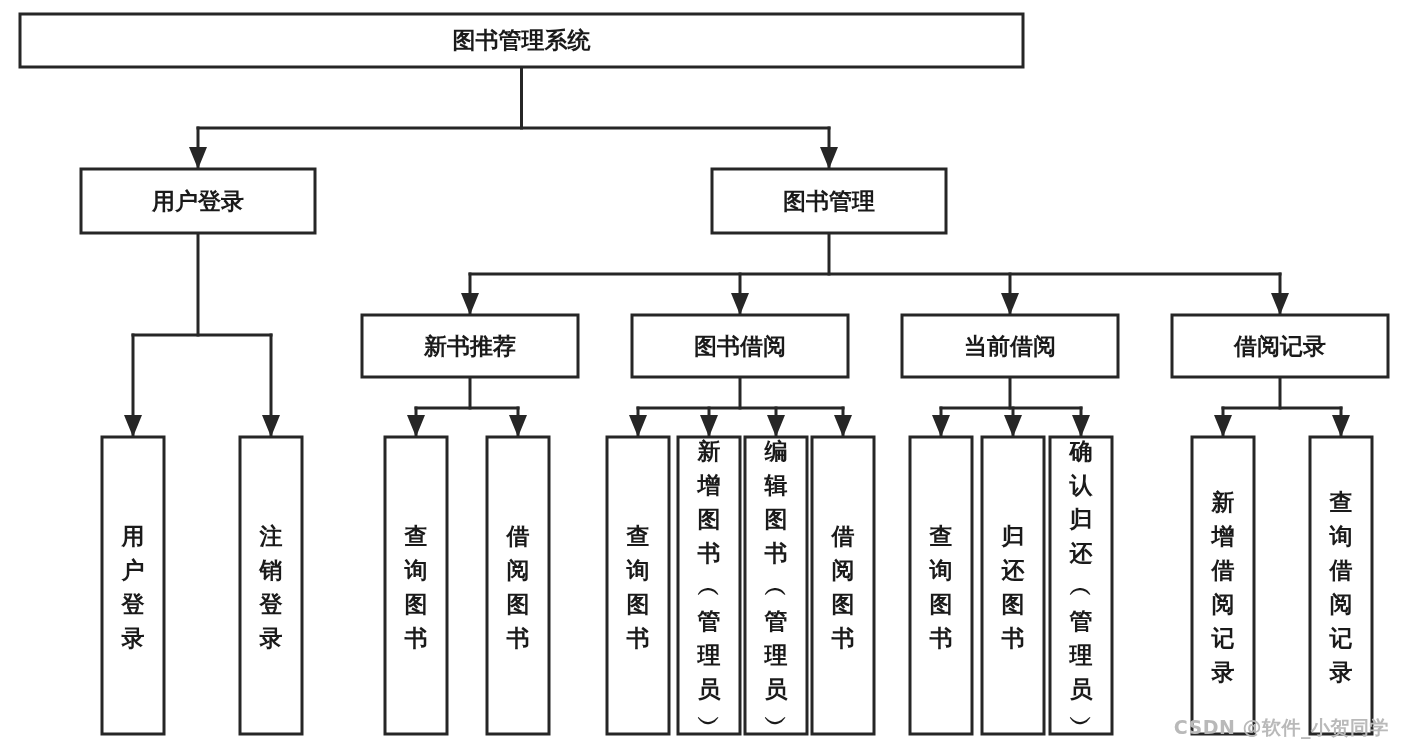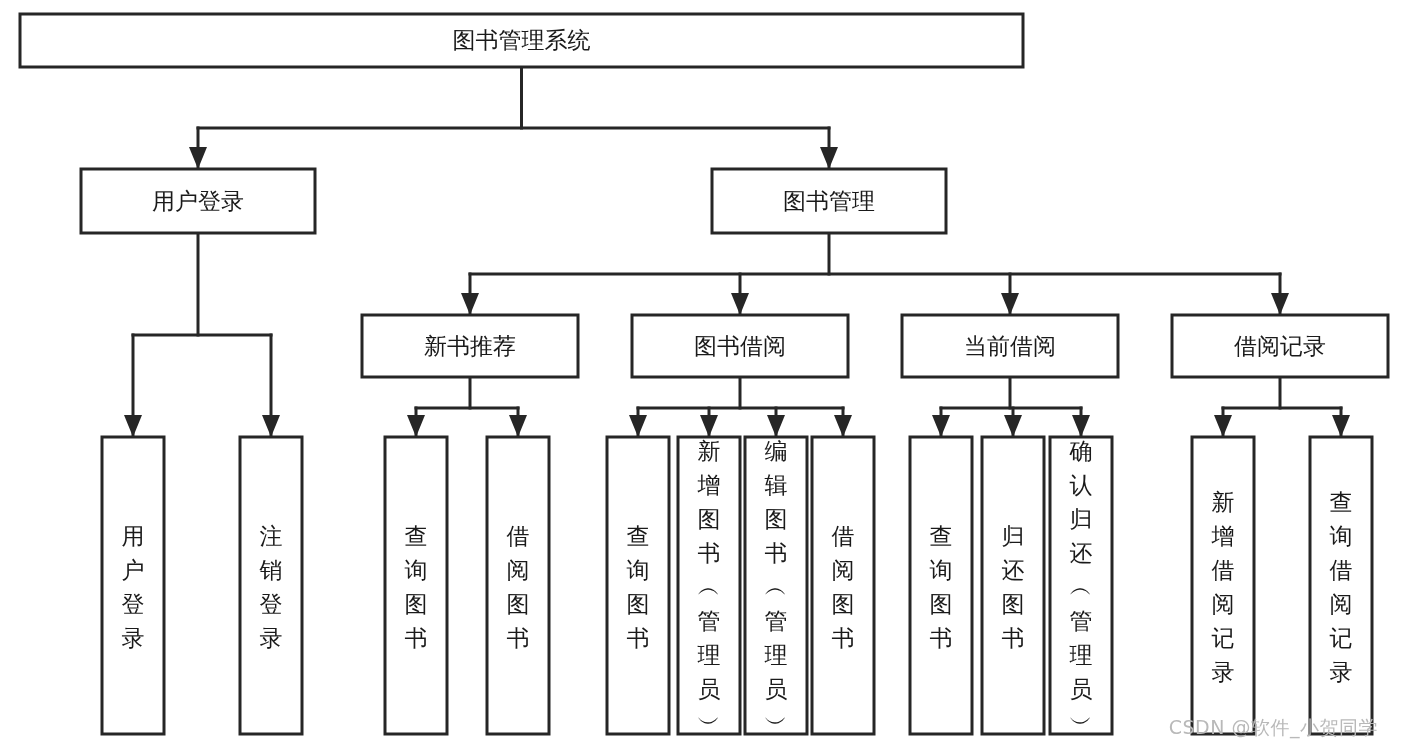--- a/index.html
+++ b/index.html
@@ -10,20 +10,21 @@
   }
   body {
     font-family: "DejaVu Sans", "Liberation Sans", sans-serif;
   }
   #diagram-root {
     position: relative;
     width: 1405px;
     height: 747px;
     background: #ffffff;
     overflow: hidden;
+    font-weight: bold;
   }
   svg#flow {
     position: absolute;
     left: 0;
     top: 0;
     width: 1405px;
     height: 747px;
   }
   .node-rect {
     fill: #ffffff;
@@ -48,21 +49,21 @@
     stroke-width: 3;
     fill: none;
     stroke-linecap: square;
   }
   .arrow-head {
     fill: #262626;
     stroke: none;
   }
   .watermark {
     position: absolute;
-    right: 27px;
+    right: 16px;
     bottom: 6px;
     font-family: "DejaVu Sans", "Liberation Sans", sans-serif;
     font-size: 19px;
     color: #b9b9b9;
     white-space: nowrap;
     letter-spacing: 0.5px;
     user-select: none;
   }
 </style>
 </head>

